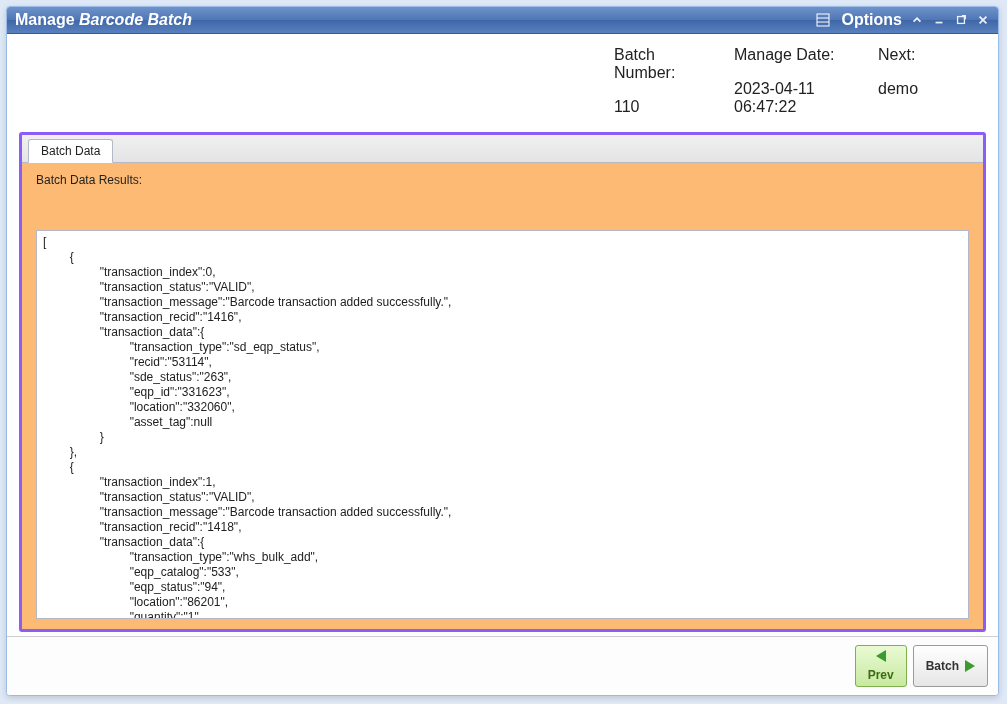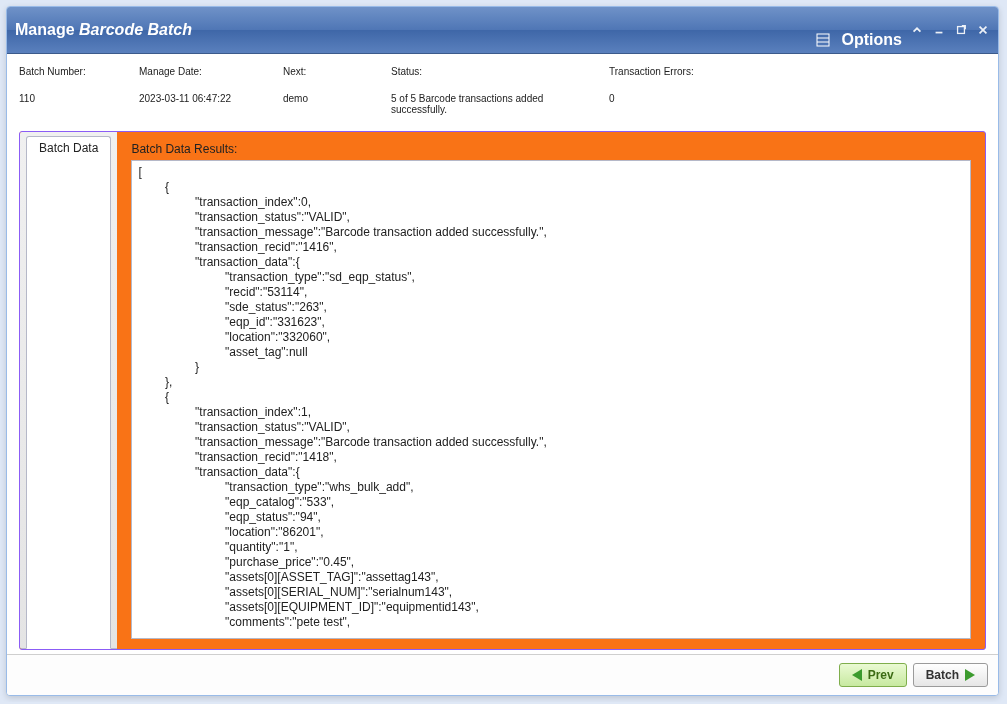--- a/index.html
+++ b/index.html
@@ -29,53 +29,54 @@
     font-size: 16px;
     padding: 4px 8px;
     display: flex;
     align-items: center;
     justify-content: space-between;
     border-bottom: 1px solid #3b5a8b;
   }
   .titlebar-left { display:flex; align-items:center; gap:6px; }
   .titlebar-title .em { font-style: italic; }
   .titlebar-controls { display:flex; align-items:center; gap:8px; }
-  .titlebar-controls .opt { display:flex; align-items:center; gap:12px; cursor:pointer;margin-top:20px; }
+  .titlebar-controls .opt { display:flex; align-items:center; gap:12px; cursor:pointer; }
   .tb-icon { width:14px; height:14px; display:inline-flex; align-items:center; justify-content:center; }
   .tb-btn { cursor:pointer; width:14px; height:14px; display:inline-flex; align-items:center; justify-content:center; opacity:0.9; }
   .window-body {
     flex:1;
     padding: 10px 12px 4px 12px;
     display:flex;
     flex-direction:column;
     overflow:hidden;
   }
   .info-row {
     display:flex;
     padding: 2px 0 16px 0;
     gap: 0;
-    font-size: 10px;
+    font-size: 16px;
+    justify-content: flex-end;
   }
   .info-col { padding-right:20px; }
   .info-label { color:#222; }
   .info-value { padding-top:4px;margin-top:12px; }
   .c1{width:120px;}
   .c2{width:144px;}
   .c3{width:108px;}
   .c4{width:218px;}
   .c5{width:114px;}
   .c6{width:160px;}
 
   .tab-panel {
-    border:1px solid #8b5cf6;
+    border:3px solid #8b5cf6;
     border-radius:3px;
     flex:1;
     display:flex;
-    flex-direction:row;
-    background:#f97316;
+    flex-direction:column;
+    background:#fdba74;
     overflow:hidden;
   }
   .tab-strip {
     background: linear-gradient(to bottom, #f0f0f0, #e4e4e4);
     border-bottom:1px solid #b5b8c8;
     padding: 3px 6px 0 6px;
     display:flex;
     gap:2px;
   }
   .tab {
@@ -93,20 +94,21 @@
     background:#fff;
     color:#222;
     border-bottom:1px solid #fff;
   }
   .tab-body {
     flex:1;
     padding:10px 14px;
     display:flex;
     flex-direction:column;
     overflow:hidden;
+    gap:39px;
   }
   .results-label { margin-bottom:4px; }
   .results-box {
     flex:1;
     border:1px solid #b5b8c8;
     background:#fff;
     padding:4px 6px;
     font-family: Tahoma, Verdana, Arial, sans-serif;
     font-size:12px;
     white-space:pre;
@@ -142,20 +144,21 @@
     gap:6px;
     cursor:pointer;
     font-weight:bold;
     color:#333;
     font-size:12px;
   }
   .btn.green {
     border-color:#7fae4c;
     background: linear-gradient(to bottom,#eafad3,#c7e9a0);
     color:#3c6b14;
+    flex-direction:column;
   }
   .arrow-left, .arrow-right {
     width:0;height:0;display:inline-block;
   }
   .arrow-left {
     border-top:6px solid transparent;
     border-bottom:6px solid transparent;
     border-right:10px solid #3c9b2e;
   }
   .arrow-right {
@@ -213,33 +216,25 @@
   </div>
 
   <div class="window-body">
     <div class="info-row">
       <div class="info-col c1">
         <div class="info-label">Batch Number:</div>
         <div class="info-value">110</div>
       </div>
       <div class="info-col c2">
         <div class="info-label">Manage Date:</div>
-        <div class="info-value">2023-03-11 06:47:22</div>
+        <div class="info-value">2023-04-11 06:47:22</div>
       </div>
       <div class="info-col c3">
         <div class="info-label">Next:</div>
         <div class="info-value">demo</div>
-      </div>
-      <div class="info-col c4">
-        <div class="info-label">Status:</div>
-        <div class="info-value">5 of 5 Barcode transactions added successfully.</div>
-      </div>
-      <div class="info-col c6">
-        <div class="info-label">Transaction Errors:</div>
-        <div class="info-value">0</div>
       </div>
     </div>
 
     <div class="tab-panel">
       <div class="tab-strip">
         <div class="tab active">Batch Data</div>
       </div>
       <div class="tab-body">
         <div class="results-label">Batch Data Results:</div>
         <textarea class="results-box" readonly="" style="">[

